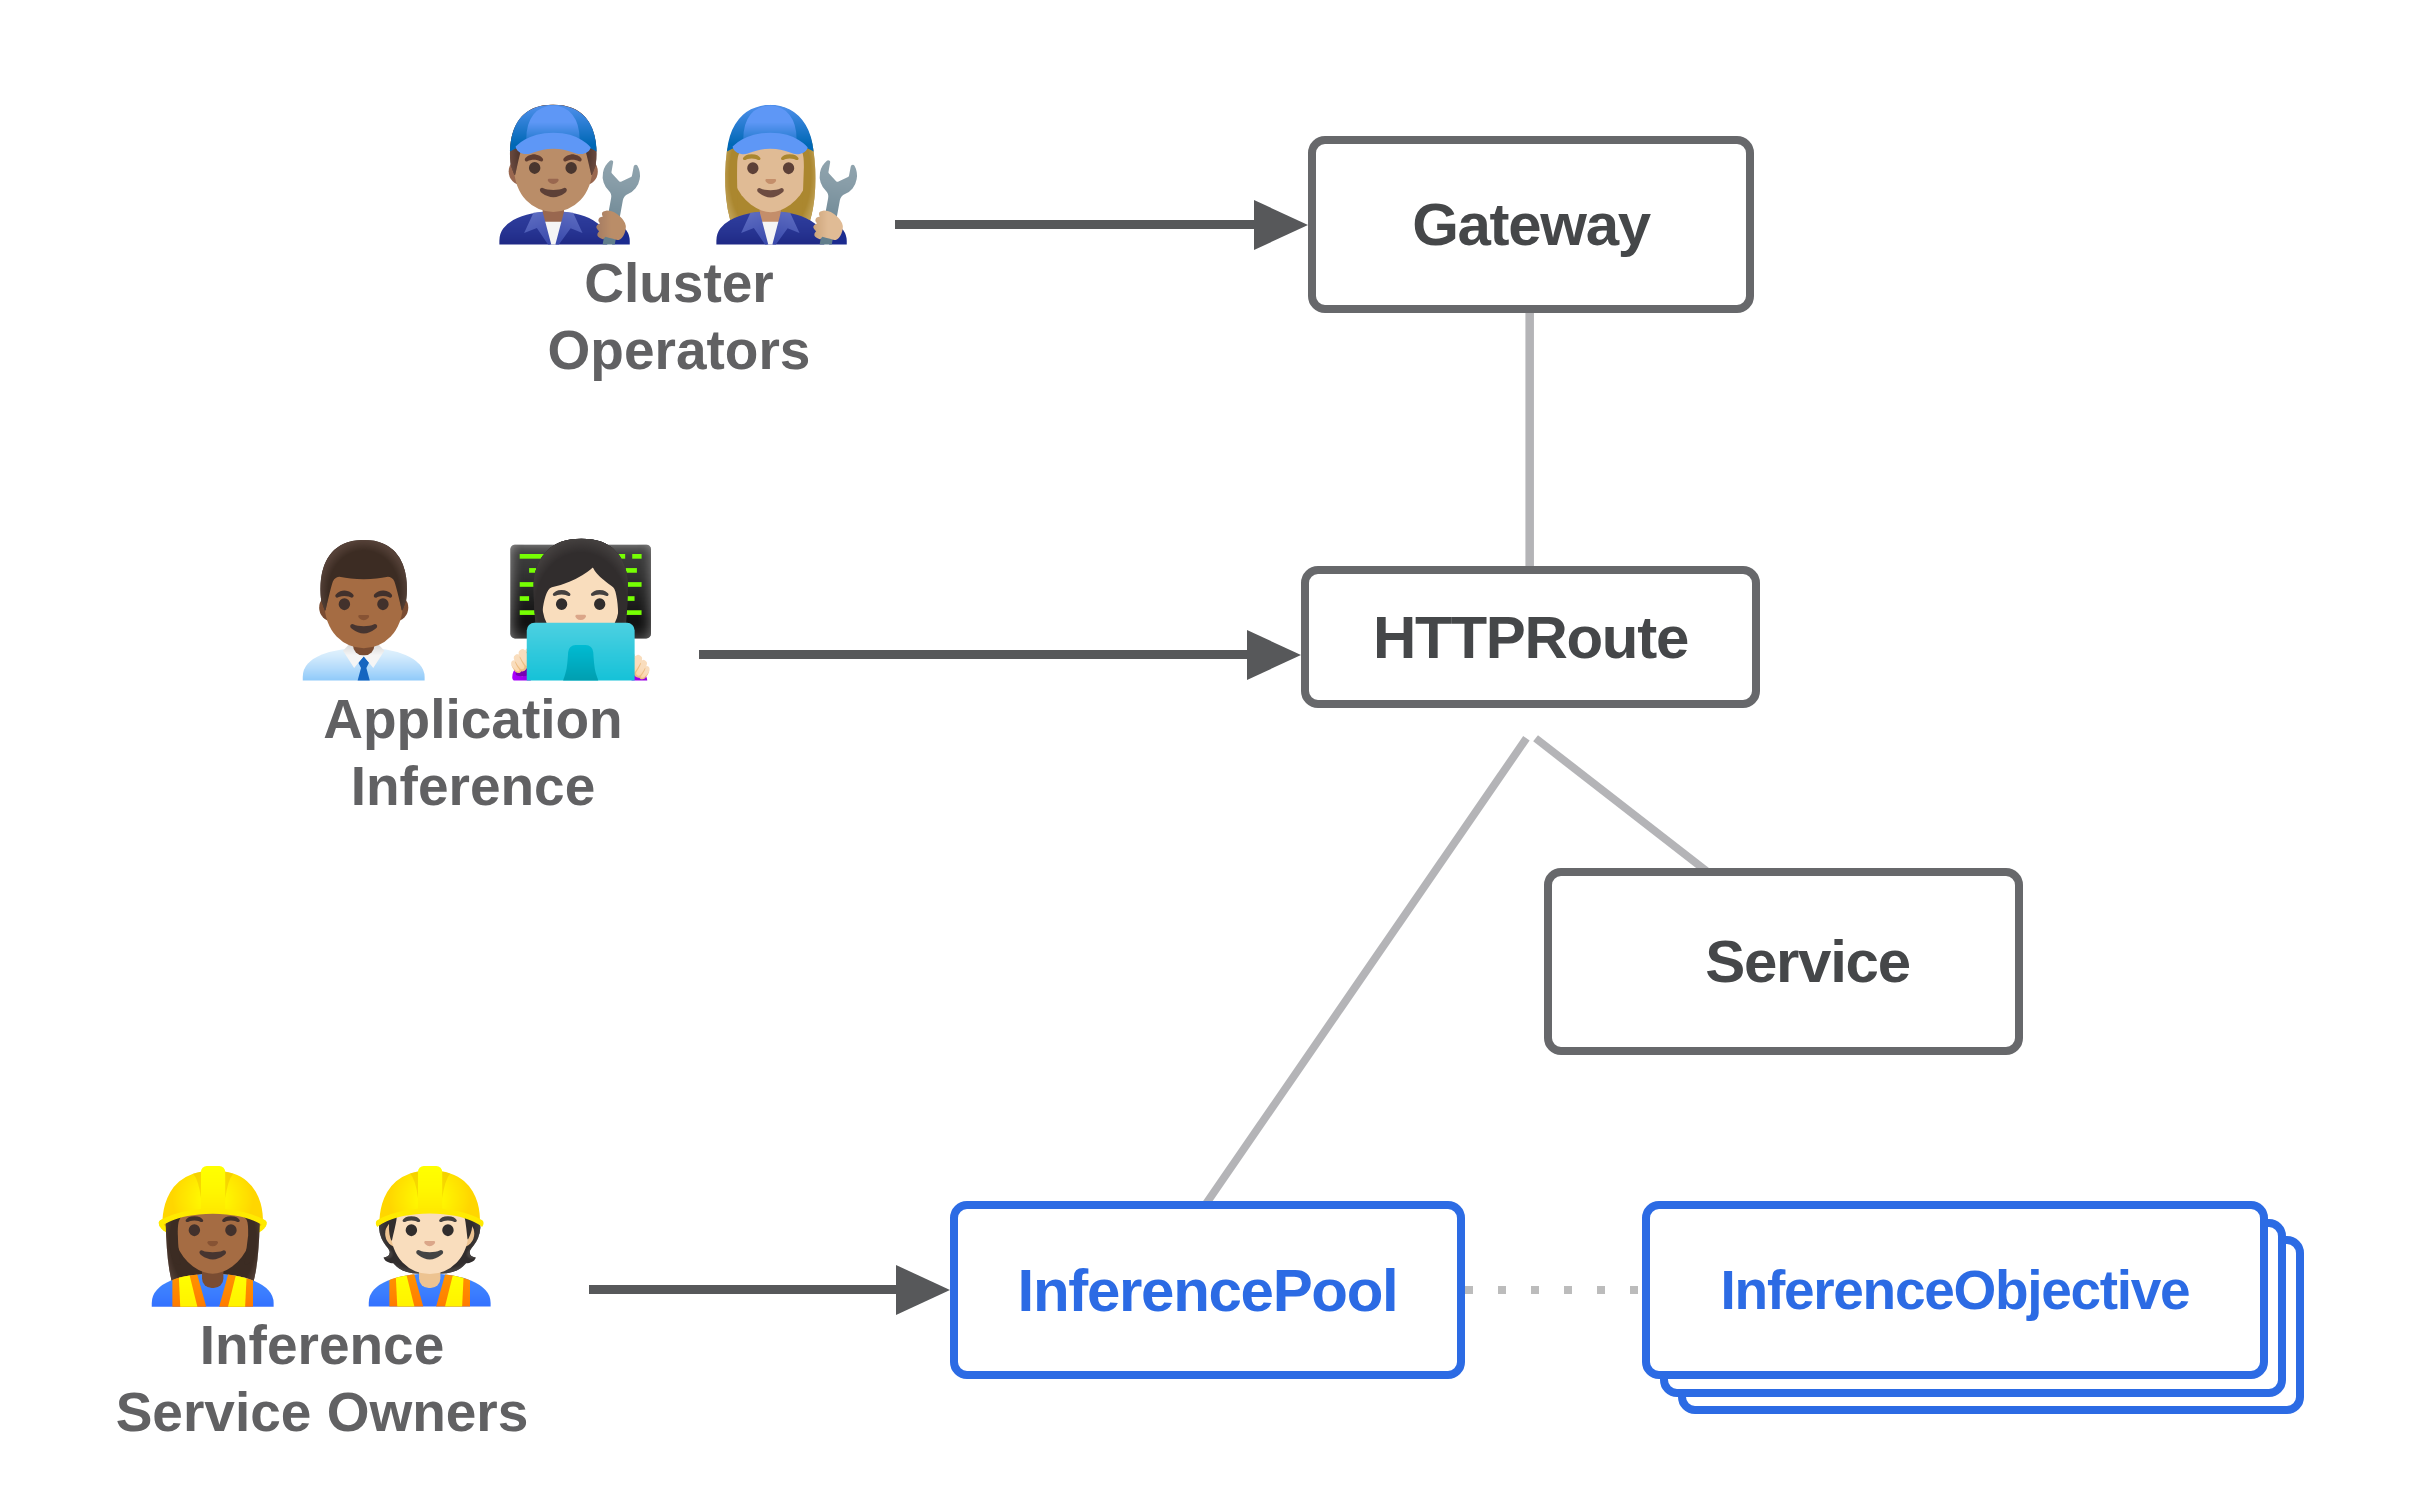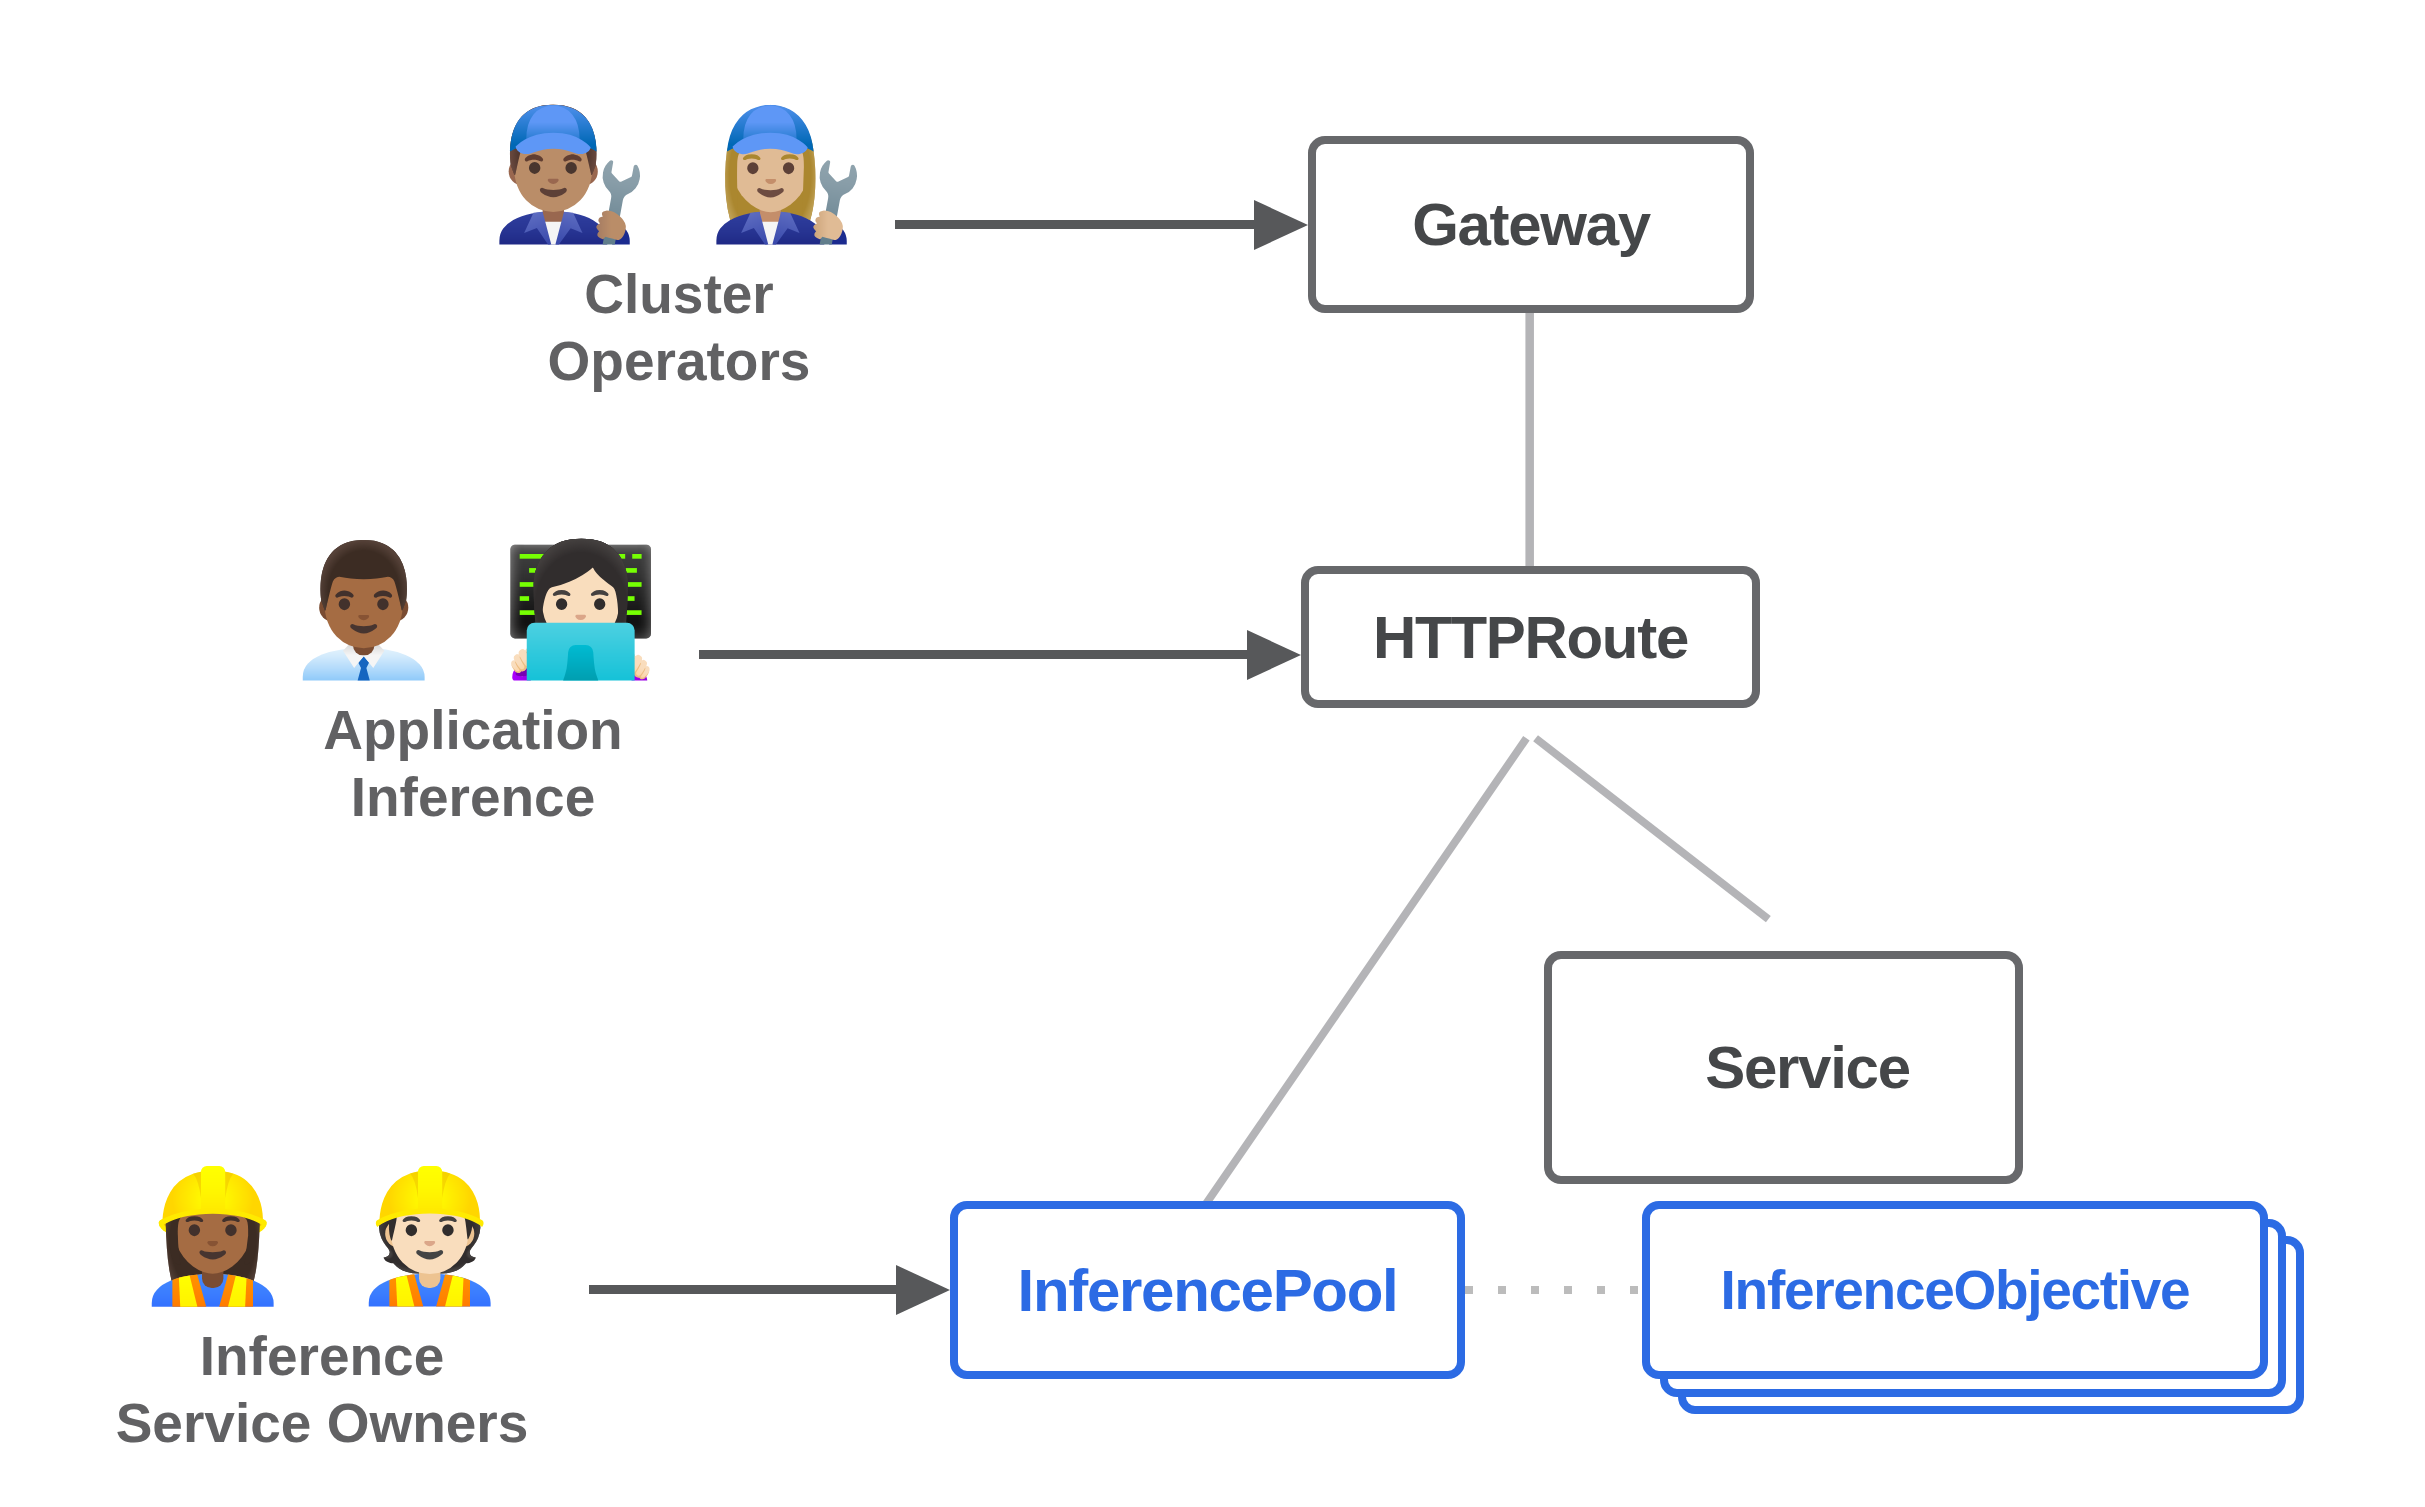--- a/index.html
+++ b/index.html
@@ -70,21 +70,21 @@
     text-align: center;
     z-index: 3;
   }
   .actor .emoji-row {
     font-size: 128px;
     line-height: 1.15;
     white-space: nowrap;
   }
   .actor .emoji-row .emoji + .emoji { margin-left: 22px; }
   .actor .actor-label {
-    margin-top: 14px;
+    margin-top: 3px;
     font-size: 55px;
     font-weight: 700;
     line-height: 1.21;
     color: var(--label-gray, #616163);
     white-space: nowrap;
   }
 
   
   .arrow {
     position: absolute;
@@ -121,21 +121,21 @@
   #actor-cluster-operators   { left: 384px;  top: 100px;  }
   #actor-application-developers { left: 178px; top: 536px; }
   #actor-inference-platform-owners { left: 27px; top: 1162px; }
 
   #arrow-cluster-operators-gateway    { left: 895px; top: 199px;  width: 413px; }
   #arrow-application-developers-httproute { left: 699px; top: 629px; width: 602px; }
   #arrow-platform-owners-inferencepool { left: 589px; top: 1264px; width: 361px; }
 
   #node-gateway        { left: 1308px; top: 136px;  width: 446px; height: 177px; }
   #node-httproute      { left: 1301px; top: 566px;  width: 459px; height: 142px; }
-  #node-service        { left: 1544px; top: 951px; width: 479px; height: 233px; padding-left: 48px; }
+  #node-service        { left: 1544px; top: 868px; width: 479px; height: 187px; padding-left: 48px; }
   #node-inference-pool { left: 950px; top: 1201px; width: 515px; height: 178px; }
   #node-inference-objective { left: 1642px; top: 1201px; width: 626px; height: 178px; }
   #objective-layer-2   { left: 1660px; top: 1219px; width: 626px; height: 178px; }
   #objective-layer-3   { left: 1678px; top: 1236px; width: 626px; height: 178px; }
 
   #edge-pool-objective-dotted { left: 1465px; top: 1286px; width: 178px; }
 </style>
 </head>
 <body>
 

